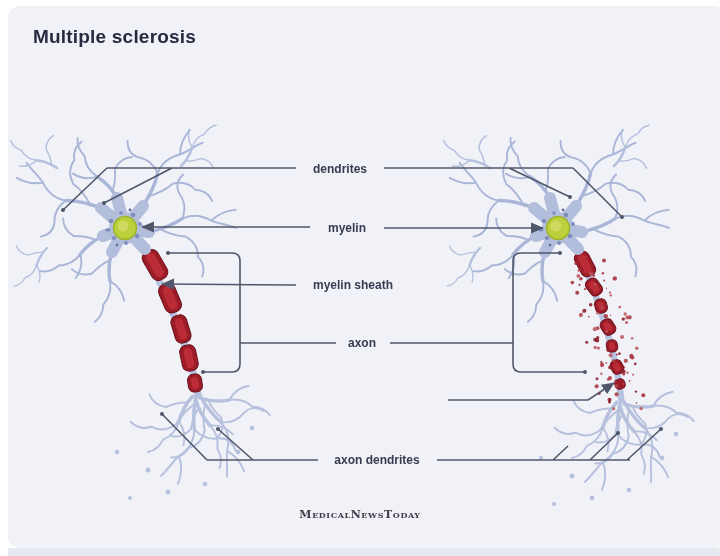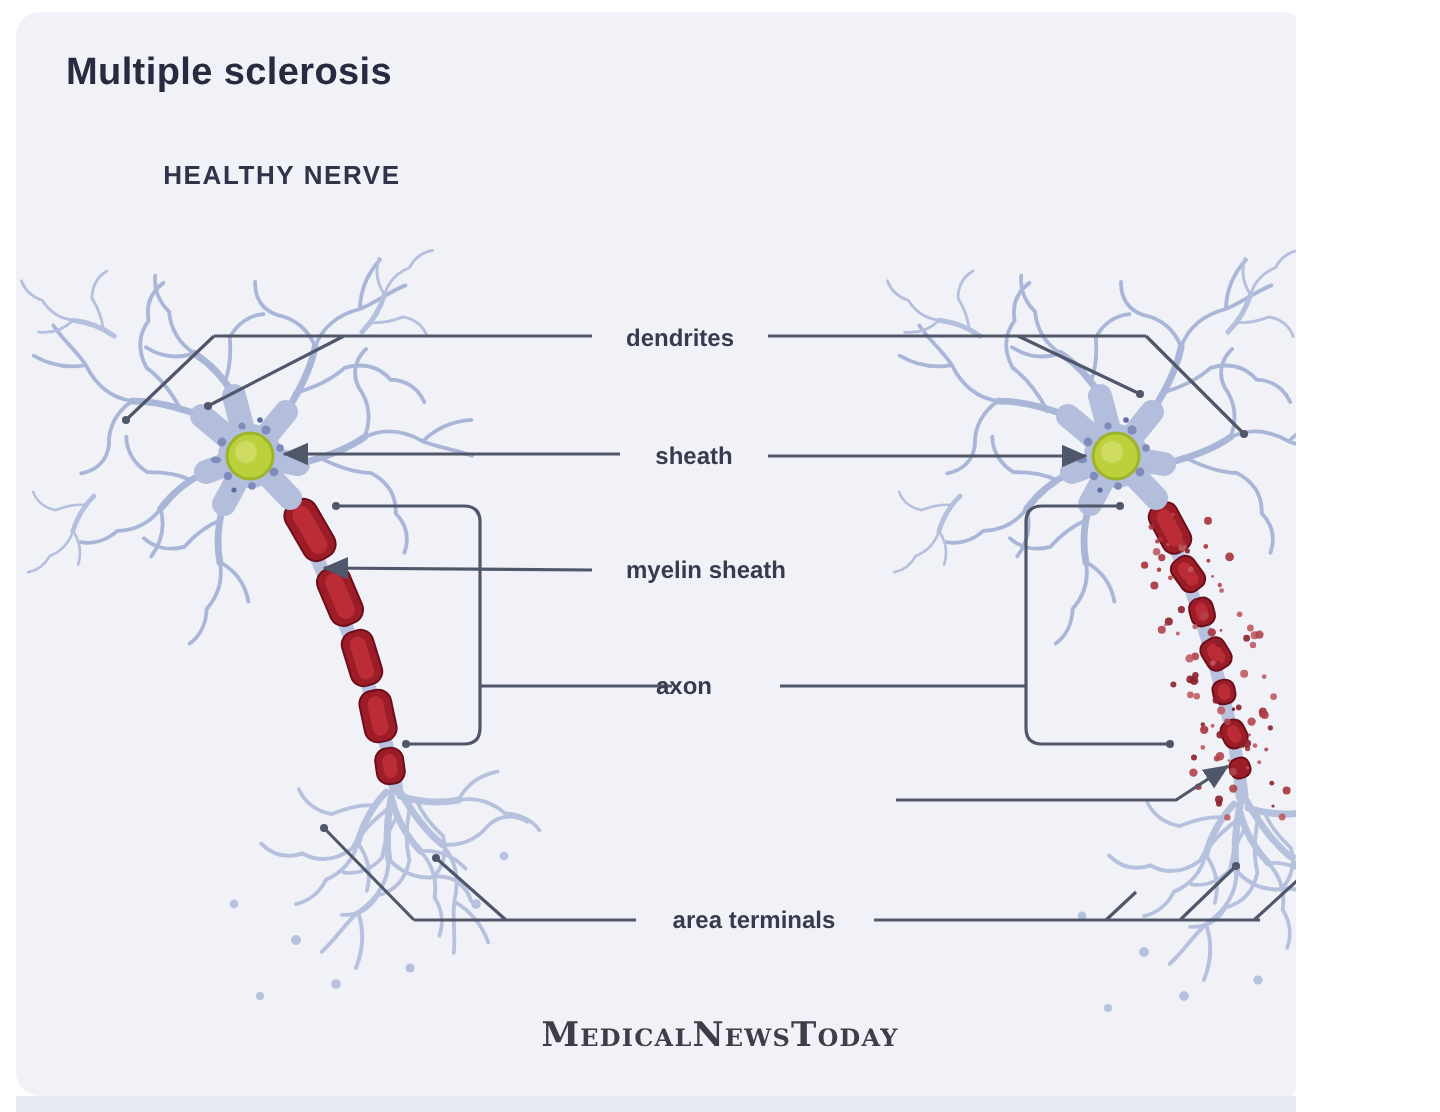--- a/index.html
+++ b/index.html
@@ -1,27 +1,27 @@
 <!DOCTYPE html>
 <html><head>
 <meta charset="utf-8">
 <style>
   html,body{margin:0;padding:0;background:#ffffff;}
-  .stage{position:relative;width:648px;height:556px;background:#ffffff;overflow:hidden;
+  .stage{position:relative;width:720px;height:556px;background:#ffffff;overflow:hidden;
          font-family:"Liberation Sans", sans-serif;}
   .panel{position:absolute;left:8px;top:6px;right:0;bottom:8px;background:#f1f2f8;
          border-radius:12px 4px 4px 12px;}
   .bottom-strip{position:absolute;left:8px;right:0;bottom:0;height:8px;background:#e7e9f1;}
   .art{position:absolute;left:0;top:0;}
   .txt{position:absolute;white-space:nowrap;}
   .title{left:33px;top:26px;font-size:19px;font-weight:bold;color:#262b40;letter-spacing:.2px;}
   .colhead{font-size:13px;font-weight:bold;color:#2f3449;letter-spacing:.8px;transform:translateX(-50%);}
   .lbl{font-size:12px;font-weight:bold;color:#363c4f;transform:translate(-50%,-50%);}
   .footer{left:360px;top:508px;transform:translateX(-50%);
-          font-family:"DejaVu Serif", serif;font-variant:small-caps;font-size:17px;
+          font-family:"DejaVu Serif", serif;font-variant:small-caps;font-size:11px;
           font-weight:600;color:#3d3e47;letter-spacing:.6px;}
   
   .cline{stroke:#51576a;stroke-width:1.6;fill:none;}
   .cdot{fill:#51576a;}
   #br1 path,#br2 path{stroke:currentColor;fill:none;stroke-linecap:round;}
   .bt{stroke-width:3.4px;}
   .bn{stroke-width:1.9px;}
   .soma-arms{stroke:#b2bedb;stroke-width:12;stroke-linecap:round;fill:none;}
   .soma{fill:#b2bedb;}
   .nucleus{fill:#bcd03b;stroke:#9db32c;stroke-width:1.5;}
@@ -292,22 +292,21 @@
       <path class="cline" d="M318,460 H207 M253,460 L218,429 M207,460 L162,414"></path>
       <circle class="cdot" cx="218" cy="429" r="2"></circle>
         <circle class="cdot" cx="162" cy="414" r="2"></circle>
       <path class="cline" d="M437,460 H630 M553,460 L568,446 M590,460 L618,433 M627,460 L661,429"></path>
       <circle class="cdot" cx="618" cy="433" r="2"></circle>
         <circle class="cdot" cx="661" cy="429" r="2"></circle>
     </g>
   </svg>
 
   <div class="txt title">Multiple sclerosis</div>
-  <div class="txt colhead" style="left:141px;top:80px;">HEALTHY NERVE</div>
 
   <div class="txt lbl" style="left:340px;top:169px;">dendrites</div>
-  <div class="txt lbl" style="left:347px;top:228px;">sheath</div>
+  <div class="txt lbl" style="left:347px;top:228px;">myelin</div>
   <div class="txt lbl" style="left:353px;top:285px;">myelin sheath</div>
-  <div class="txt lbl" style="left:342px;top:343px;">axon</div>
-  <div class="txt lbl" style="left:377px;top:460px;">area terminals</div>
+  <div class="txt lbl" style="left:362px;top:343px;">axon</div>
+  <div class="txt lbl" style="left:377px;top:460px;">axon dendrites</div>
 
   <div class="txt footer">MedicalNewsToday</div>
 </div>
 
 </body></html>

